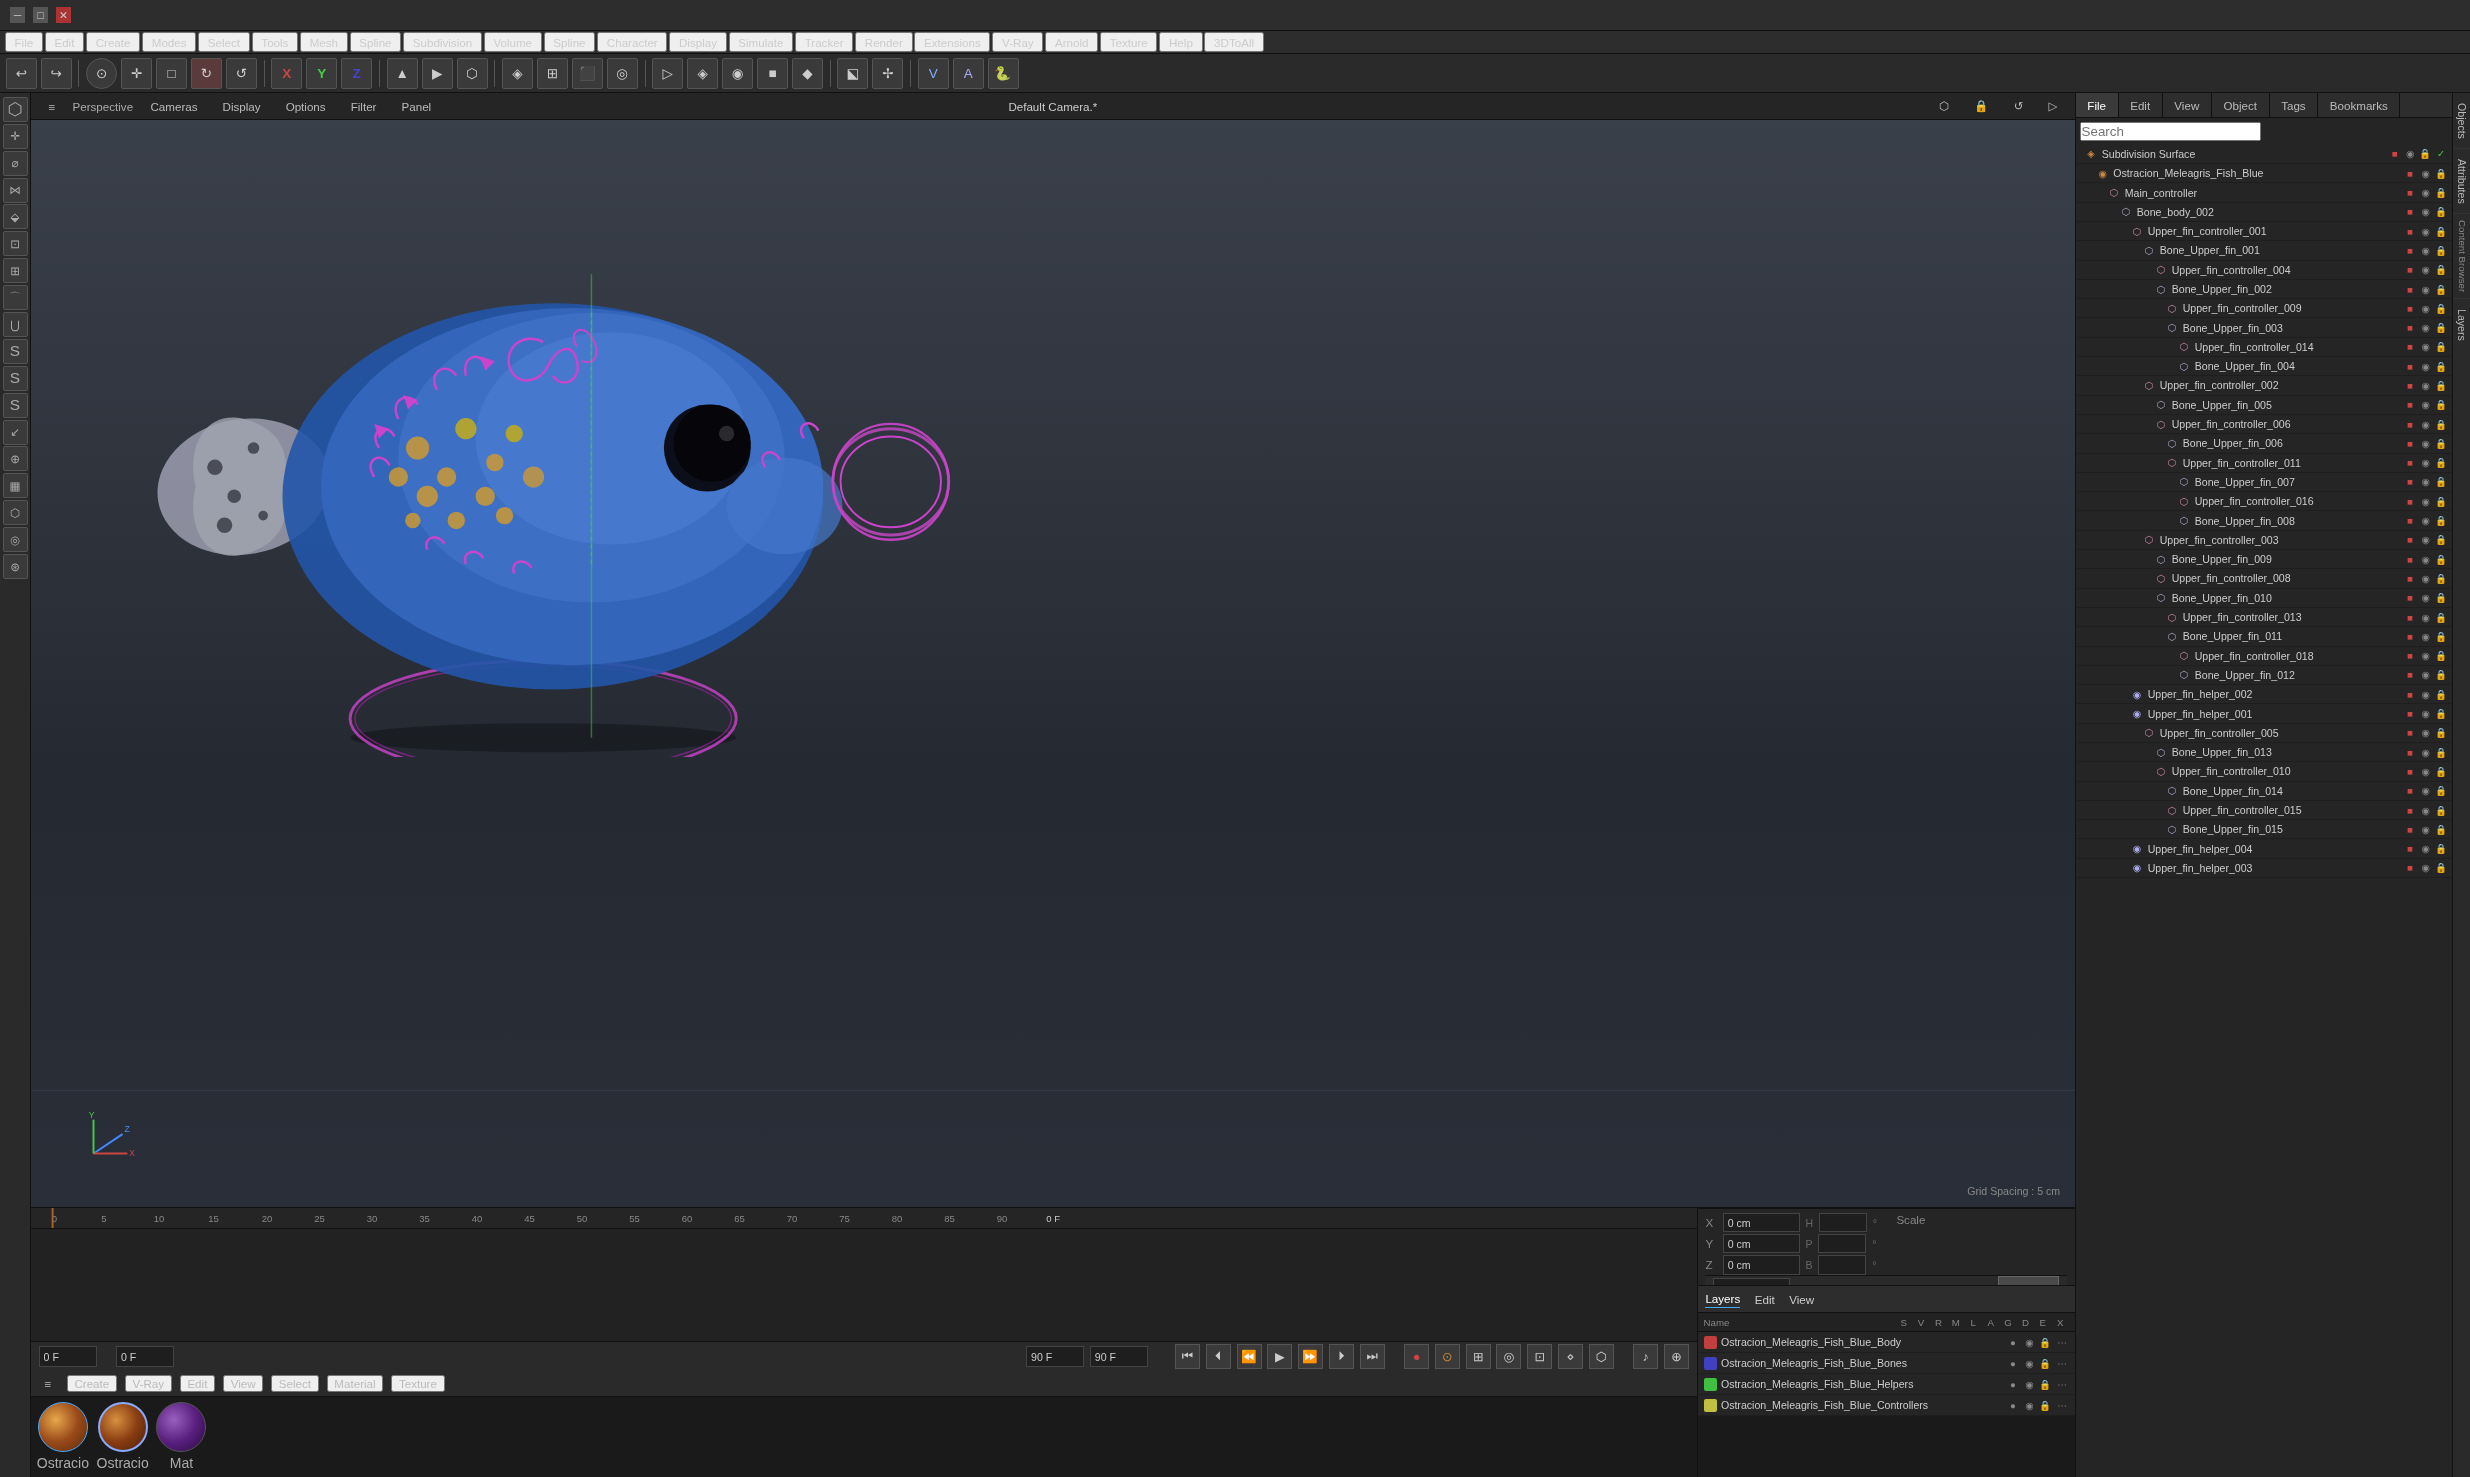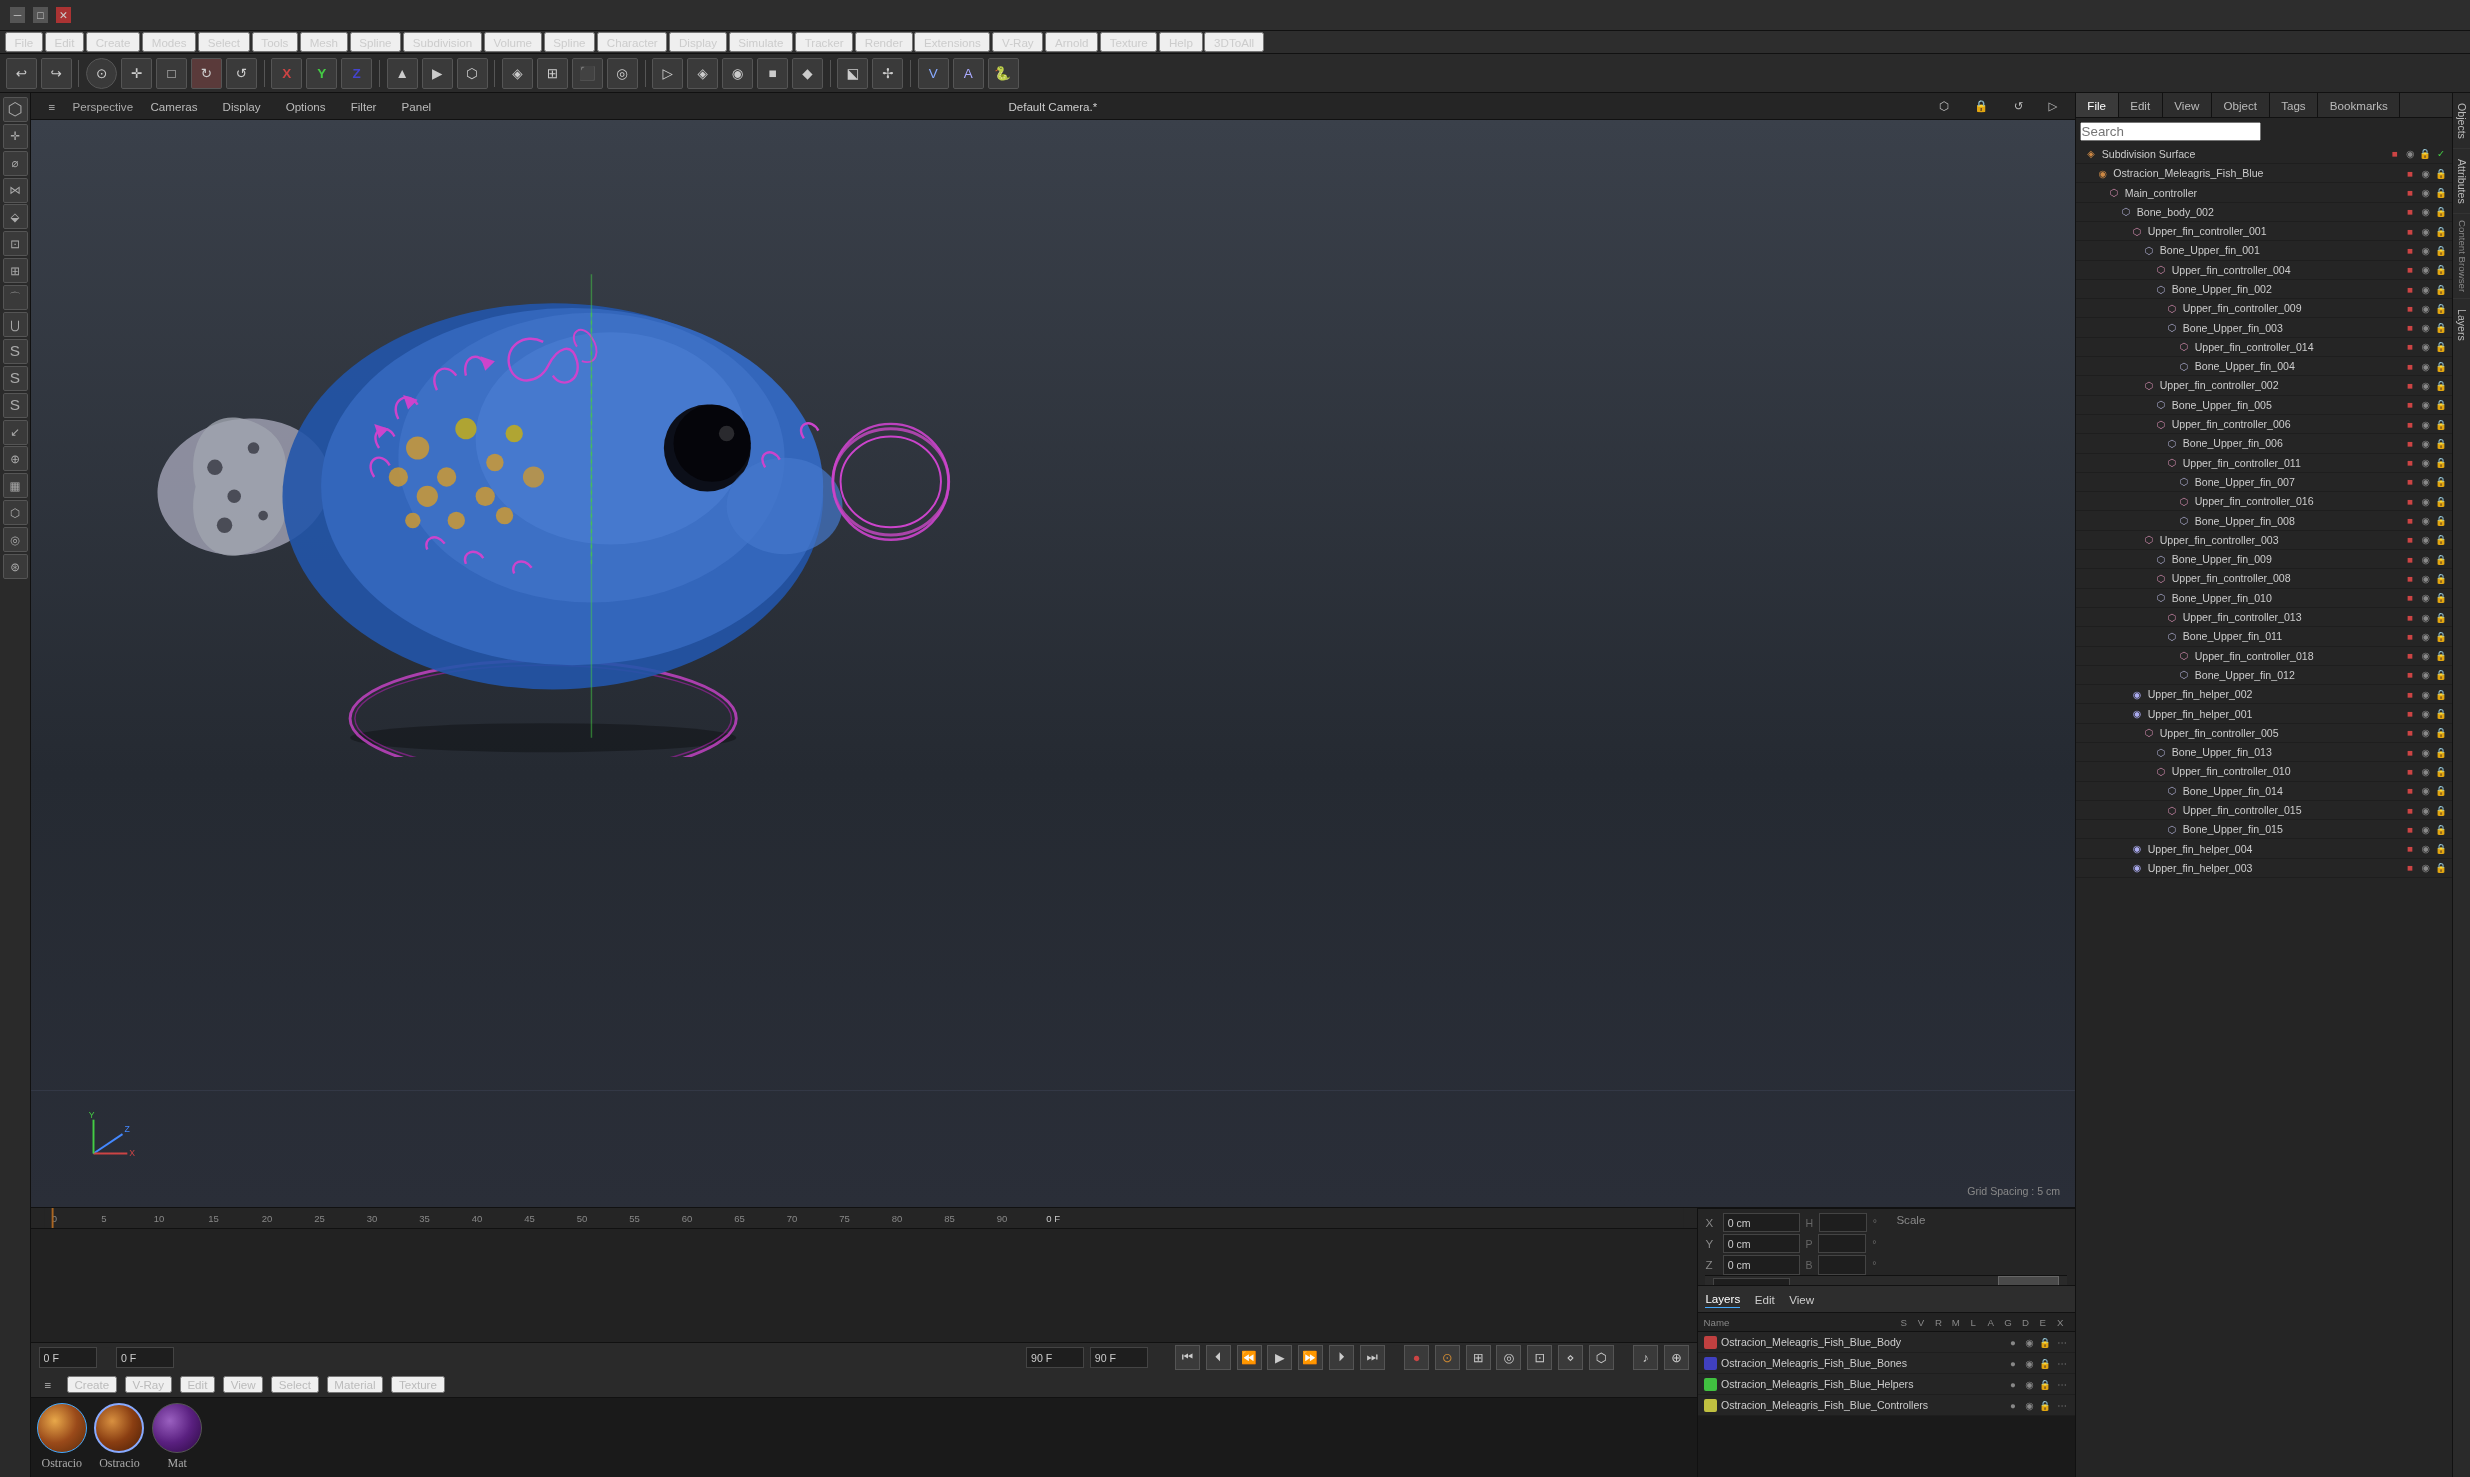--- a/index.html
+++ b/index.html
@@ -236,28 +236,27 @@
       align-items: center;
       gap: 2.9px;
       cursor: pointer;
     }
     .material-sphere {
       width: 50px; height: 50px;
       border-radius: 50%;
       border: 1.9px solid #555;
     }
     .material-label {
-      font-size: 12px;
+      font-size: 14px;
       color: #aaa;
       text-align: right;
       max-width: 58px;
       overflow: hidden;
       text-overflow: ellipsis;
       white-space: nowrap;
-      font-family: Liberation Serif, serif;
     }
     .material-item.selected .material-sphere { border-color: #4af; }
 
     
     #status-bar {
       height: 23px;
       background: #2a2a2a;
       display: flex;
       align-items: center;
       padding: 0 9.7px;

